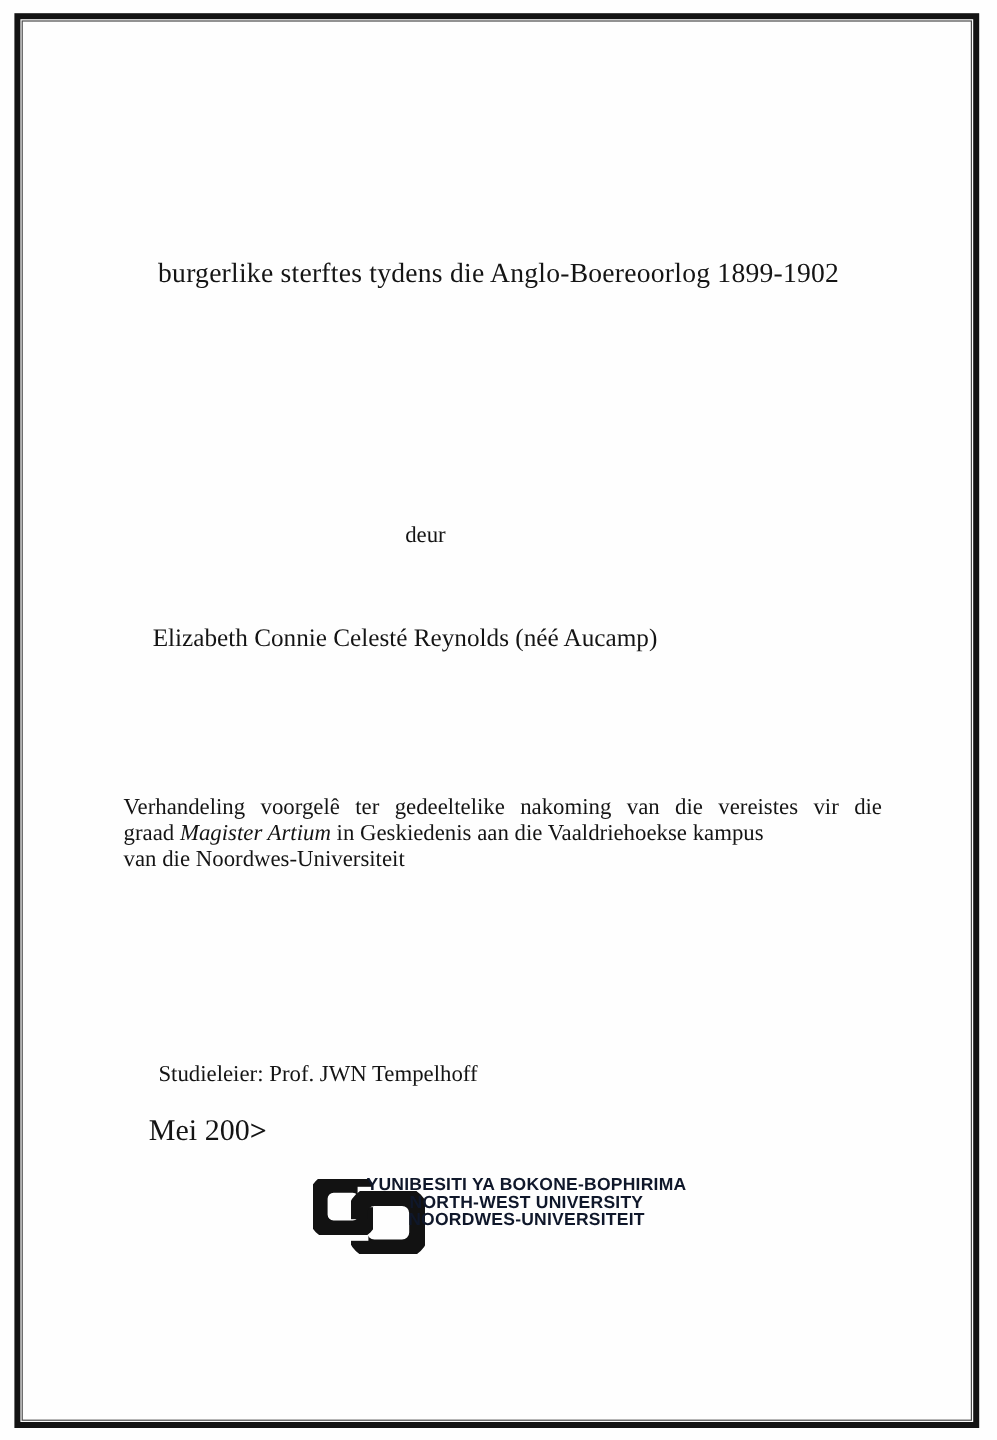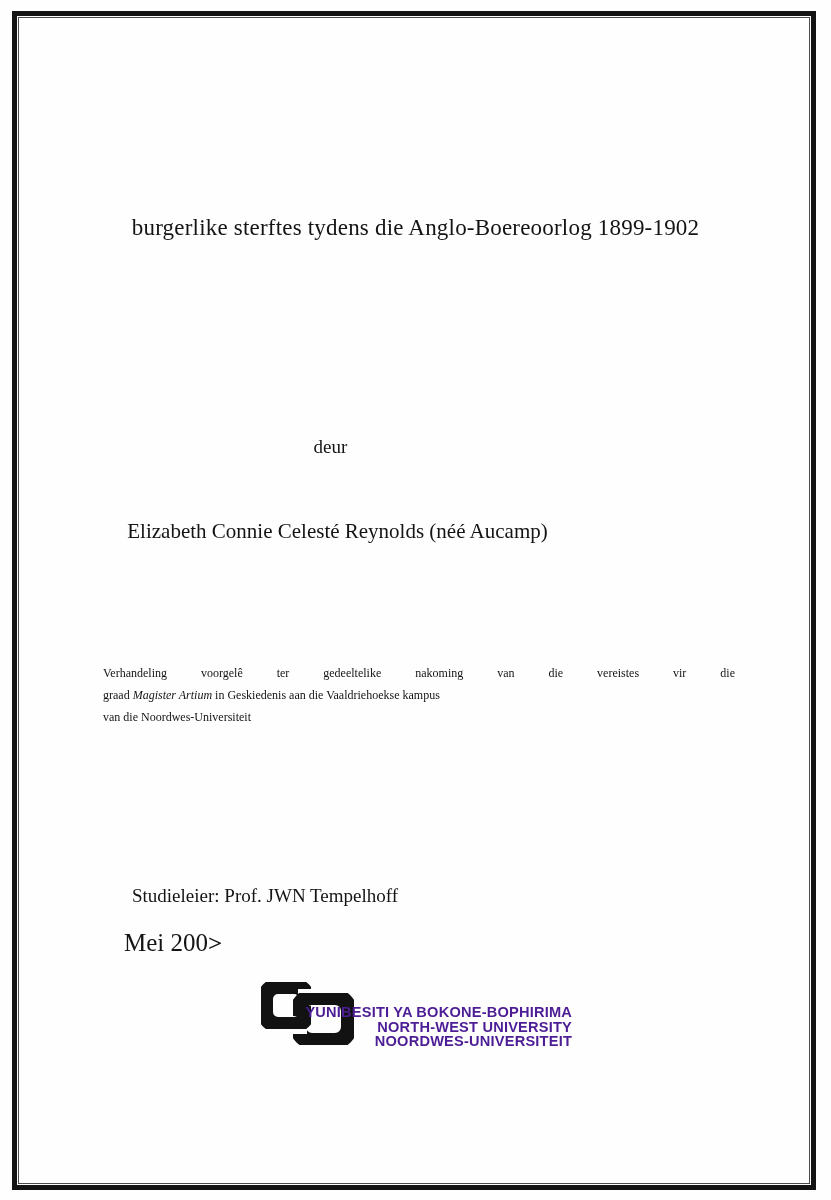--- a/index.html
+++ b/index.html
@@ -36,35 +36,36 @@
     line-height: 43px;
     letter-spacing: 0.2px;
   }
   .byline {
     position: absolute;
     left: 0;
     top: 436px;
     width: 661px;
     text-align: center;
     font-size: 19px;
+    padding-left: 24px;
   }
   .author {
     position: absolute;
     left: 0;
     top: 519px;
     width: 675px;
     text-align: center;
     font-size: 21px;
   }
   .submission {
     position: absolute;
     left: 103px;
     top: 662px;
     width: 632px;
-    font-size: 12px;
+    font-size: 19px;
     line-height: 22px;
   }
   .just {
     text-align: justify;
     text-align-last: justify;
   }
   .ital { font-style: italic; }
   .supervisor {
     position: absolute;
     left: 104px;
@@ -95,29 +96,28 @@
   }
   .logo-mark {
     position: absolute;
     left: 2px;
     top: 4px;
   }
   .logo-text {
     position: absolute;
     right: 13px;
     top: 7px;
-    text-align: right;
+    text-align: center;
     font-family: "Liberation Sans", sans-serif;
     font-size: 14.6px;
     line-height: 14.5px;
     font-weight: 600;
     letter-spacing: 0.2px;
-    color: #4c1d95;
+    color: #0f172a;
     white-space: nowrap;
-    margin-top: 24px;
   }
 </style>
 </head>
 <body>
 
 <div class="screen">
 
   <div class="frame">
     <div class="frame-inner"></div>
   </div>

